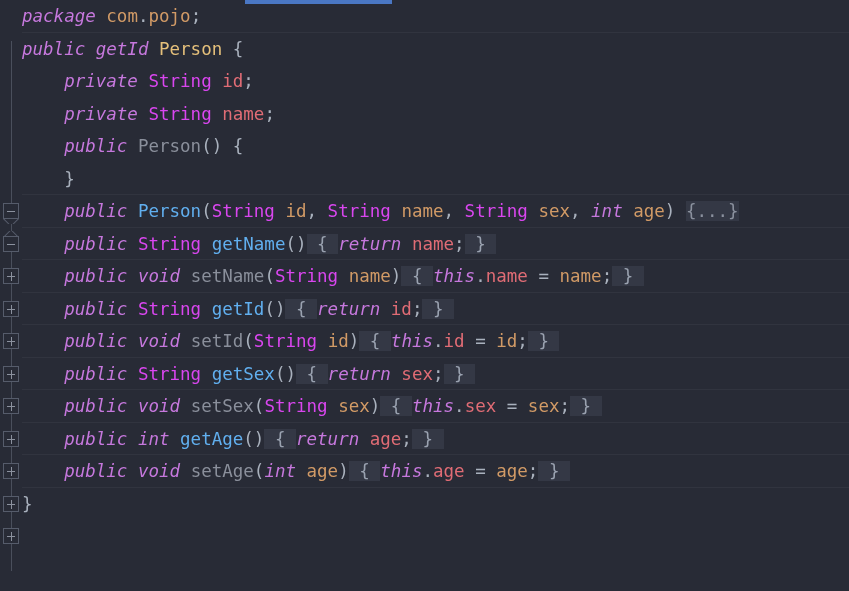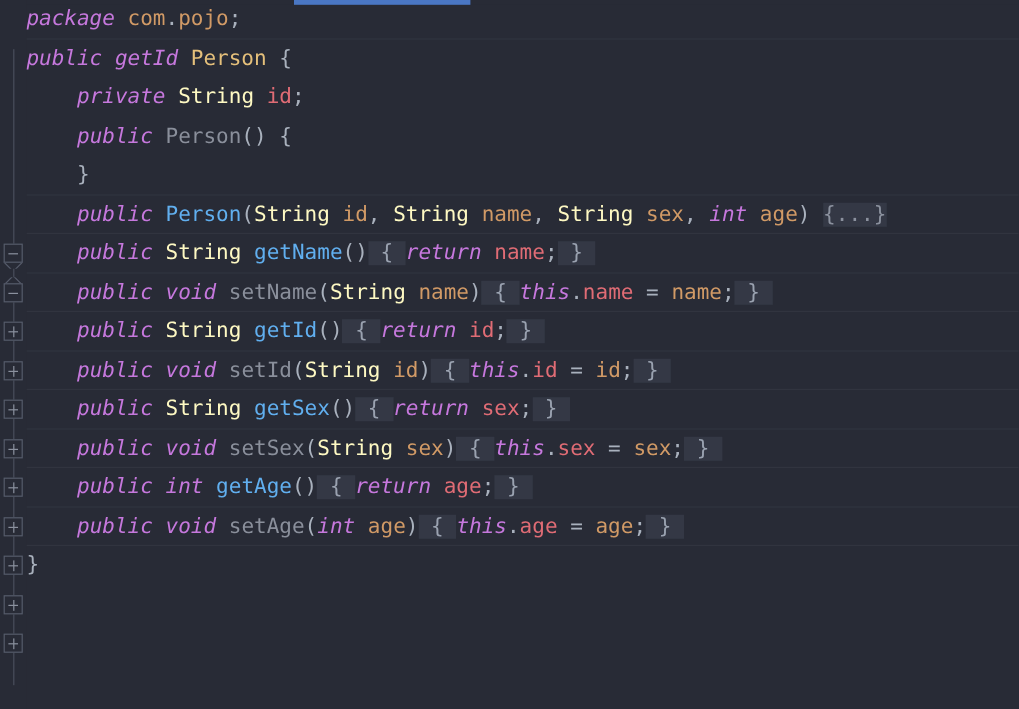--- a/index.html
+++ b/index.html
@@ -125,21 +125,21 @@
     padding-left: 0px;
     box-sizing: border-box;
   }
   .line.sep {
     border-bottom: 1px solid #31343f;
   }
   .line .ind { color: transparent; }
 
   
   .kw   { color: #c678dd; font-style: italic; }
-  .typ  { color: #fef9c3; }
+  .typ  { color: #d946ef; }
   .cls  { color: #e5c07b; }
   .mth  { color: #61afef; }
   .mthg { color: #8a8f9b; }
   .fld  { color: #e06c75; }
   .id   { color: #d19a66; }
   .pun  { color: #a9b1bd; }
   .plain{ color: #b9c0cc; }
   .brace {
     color: #9aa2b0;
     background: #343845;
@@ -207,20 +207,21 @@
       <div class="fold" style="top: 528.25px;">
         <span class="fold-glyph"></span>
         <span class="fold-glyph-v"></span>
       </div>
     </div>
 
   <div class="code">
       <div class="line sep"><span class="kw">package</span><span class="plain"> </span><span class="id">com</span><span class="pun">.</span><span class="id">pojo</span><span class="pun">;</span></div>
       <div class="line"><span class="kw">public</span><span class="plain"> </span><span class="kw">getId</span><span class="plain"> </span><span class="cls">Person</span><span class="plain"> </span><span class="pun">{</span></div>
       <div class="line"><span class="ind">    </span><span class="kw">private</span><span class="plain"> </span><span class="typ">String</span><span class="plain"> </span><span class="fld">id</span><span class="pun">;</span></div>
+      <div class="line"><span class="ind">    </span><span class="kw">private</span><span class="plain"> </span><span class="typ">String</span><span class="plain"> </span><span class="fld">name</span><span class="pun">;</span></div>
       <div class="line"><span class="ind">    </span><span class="kw">public</span><span class="plain"> </span><span class="mthg">Person</span><span class="pun">()</span><span class="plain"> </span><span class="pun">{</span></div>
       <div class="line sep"><span class="ind">    </span><span class="pun">}</span></div>
       <div class="line sep"><span class="ind">    </span><span class="kw">public</span><span class="plain"> </span><span class="mth">Person</span><span class="pun">(</span><span class="typ">String</span><span class="plain"> </span><span class="id">id</span><span class="pun">, </span><span class="typ">String</span><span class="plain"> </span><span class="id">name</span><span class="pun">, </span><span class="typ">String</span><span class="plain"> </span><span class="id">sex</span><span class="pun">, </span><span class="kw">int</span><span class="plain"> </span><span class="id">age</span><span class="pun">)</span><span class="plain"> </span><span class="fold-ph">{...}</span></div>
       <div class="line sep"><span class="ind">    </span><span class="kw">public</span><span class="plain"> </span><span class="typ">String</span><span class="plain"> </span><span class="mth">getName</span><span class="pun">()</span><span class="brace"> { </span><span class="kw">return</span><span class="plain"> </span><span class="fld">name</span><span class="pun">;</span><span class="brace"> } </span></div>
       <div class="line sep"><span class="ind">    </span><span class="kw">public</span><span class="plain"> </span><span class="kw">void</span><span class="plain"> </span><span class="mthg">setName</span><span class="pun">(</span><span class="typ">String</span><span class="plain"> </span><span class="id">name</span><span class="pun">)</span><span class="brace"> { </span><span class="kw">this</span><span class="pun">.</span><span class="fld">name</span><span class="pun"> = </span><span class="id">name</span><span class="pun">;</span><span class="brace"> } </span></div>
       <div class="line sep"><span class="ind">    </span><span class="kw">public</span><span class="plain"> </span><span class="typ">String</span><span class="plain"> </span><span class="mth">getId</span><span class="pun">()</span><span class="brace"> { </span><span class="kw">return</span><span class="plain"> </span><span class="fld">id</span><span class="pun">;</span><span class="brace"> } </span></div>
       <div class="line sep"><span class="ind">    </span><span class="kw">public</span><span class="plain"> </span><span class="kw">void</span><span class="plain"> </span><span class="mthg">setId</span><span class="pun">(</span><span class="typ">String</span><span class="plain"> </span><span class="id">id</span><span class="pun">)</span><span class="brace"> { </span><span class="kw">this</span><span class="pun">.</span><span class="fld">id</span><span class="pun"> = </span><span class="id">id</span><span class="pun">;</span><span class="brace"> } </span></div>
       <div class="line sep"><span class="ind">    </span><span class="kw">public</span><span class="plain"> </span><span class="typ">String</span><span class="plain"> </span><span class="mth">getSex</span><span class="pun">()</span><span class="brace"> { </span><span class="kw">return</span><span class="plain"> </span><span class="fld">sex</span><span class="pun">;</span><span class="brace"> } </span></div>
       <div class="line sep"><span class="ind">    </span><span class="kw">public</span><span class="plain"> </span><span class="kw">void</span><span class="plain"> </span><span class="mthg">setSex</span><span class="pun">(</span><span class="typ">String</span><span class="plain"> </span><span class="id">sex</span><span class="pun">)</span><span class="brace"> { </span><span class="kw">this</span><span class="pun">.</span><span class="fld">sex</span><span class="pun"> = </span><span class="id">sex</span><span class="pun">;</span><span class="brace"> } </span></div>
       <div class="line sep"><span class="ind">    </span><span class="kw">public</span><span class="plain"> </span><span class="kw">int</span><span class="plain"> </span><span class="mth">getAge</span><span class="pun">()</span><span class="brace"> { </span><span class="kw">return</span><span class="plain"> </span><span class="fld">age</span><span class="pun">;</span><span class="brace"> } </span></div>

